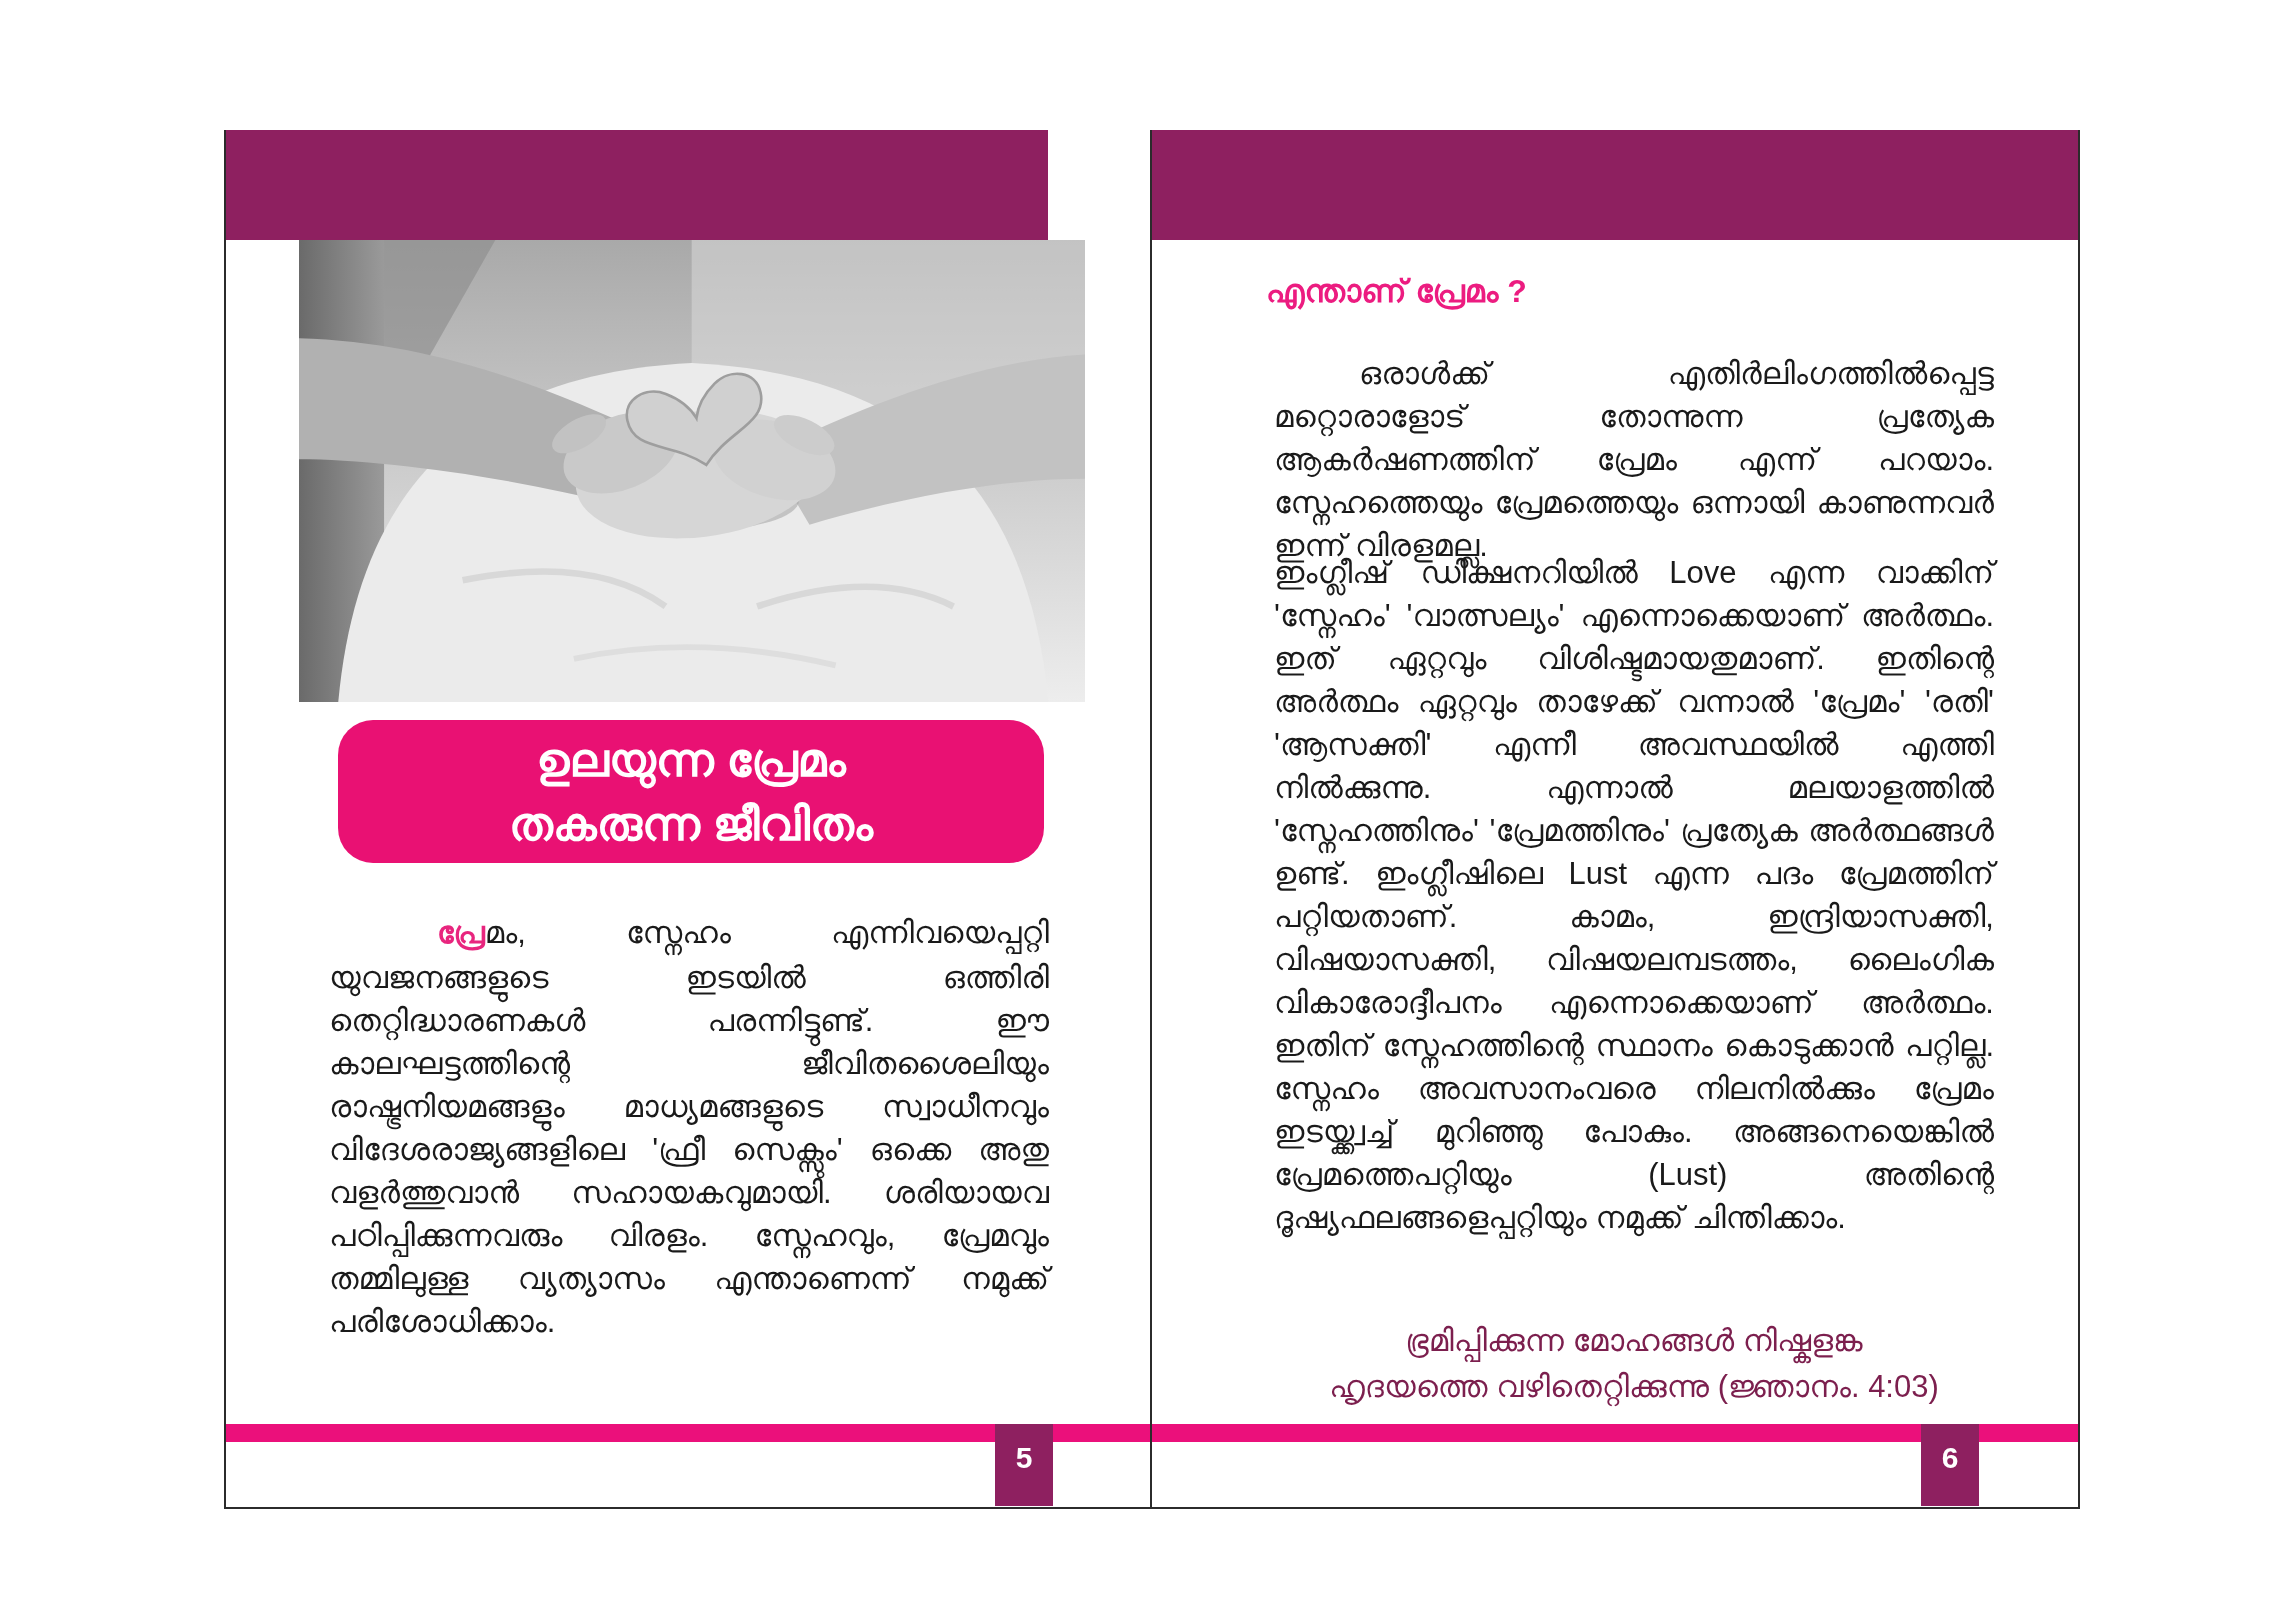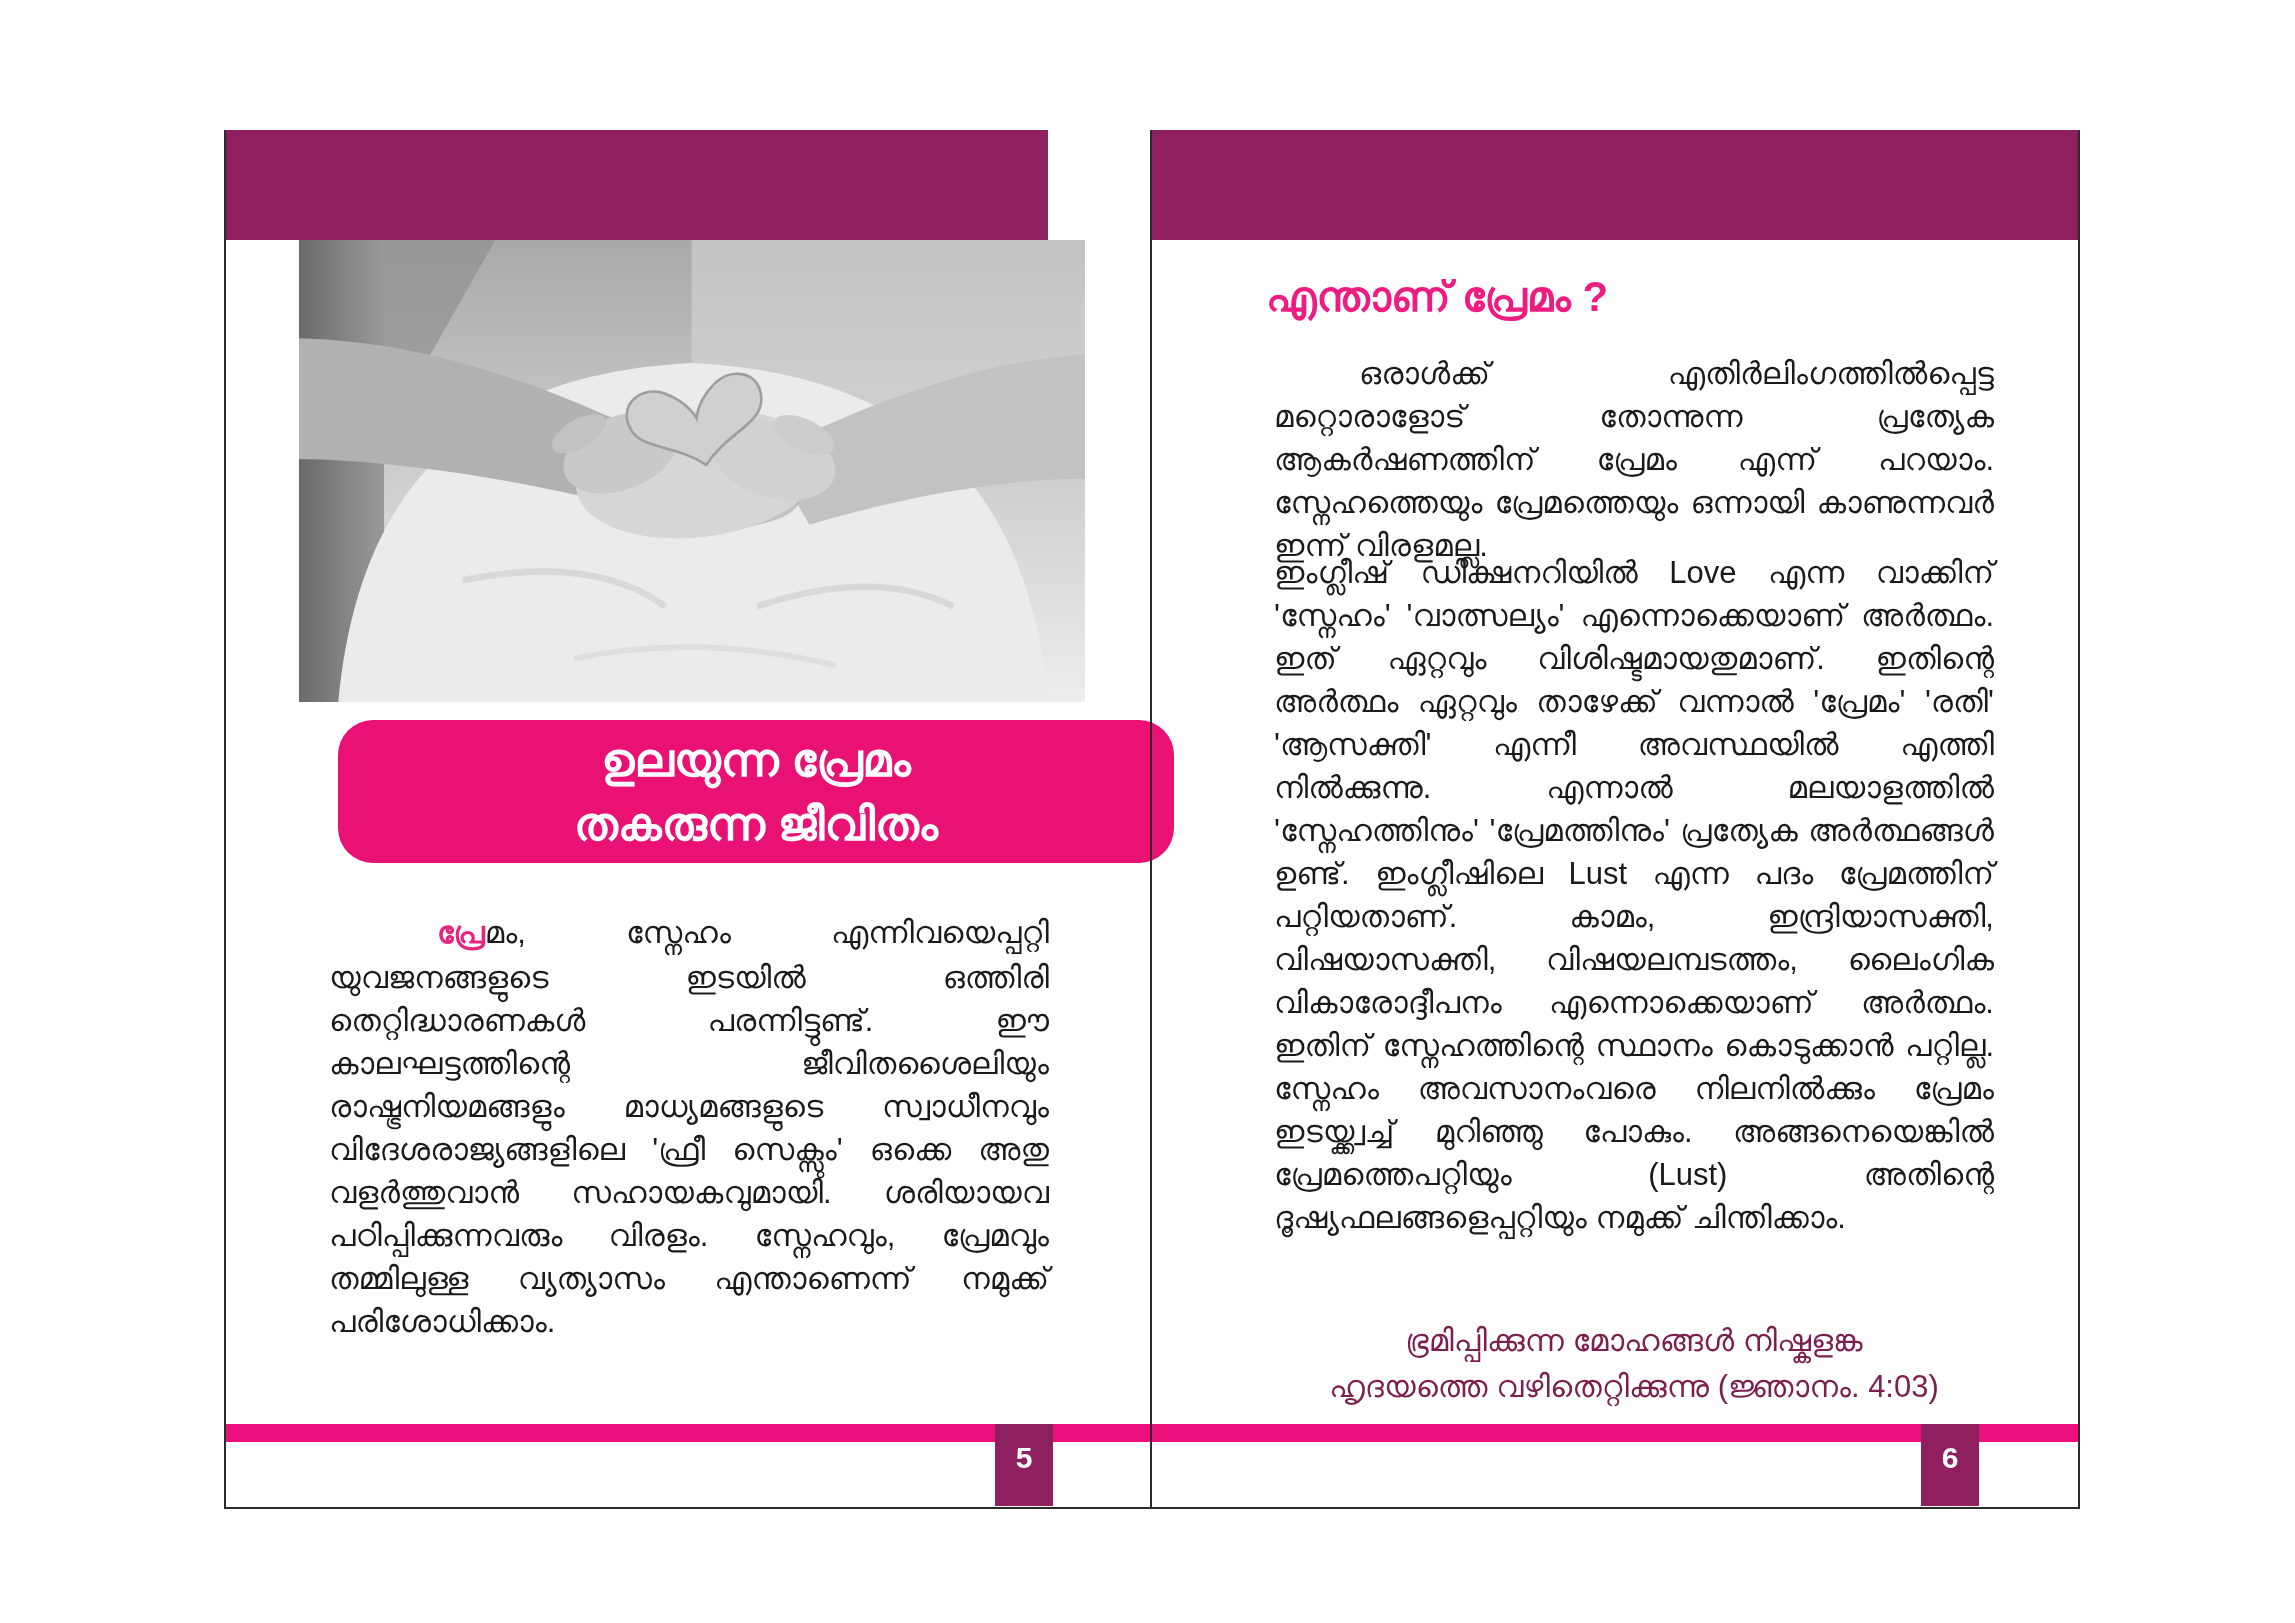--- a/index.html
+++ b/index.html
@@ -6,27 +6,27 @@
   .canvas{position:relative;width:2295px;height:1623px;background:#ffffff;overflow:hidden;
           font-family:"Liberation Sans","DejaVu Sans",sans-serif;}
   .spread{position:absolute;left:224px;top:130px;width:1852px;height:1377px;
           border-left:2px solid #2b2b2b;border-right:2px solid #2b2b2b;border-bottom:2px solid #2b2b2b;
           box-sizing:content-box;background:#ffffff;}
   .spine{position:absolute;left:924px;top:0;width:2px;height:1377px;background:#2b2b2b;z-index:30;}
   .topbar{position:absolute;top:0;height:110px;z-index:5;}
   .topbar.left{left:0;width:822px;}
   .topbar.right{left:926px;width:926px;}
   .photo{position:absolute;left:73px;top:110px;width:786px;height:462px;z-index:4;}
-  .title-box{position:absolute;left:112px;top:590px;width:836px;height:143px;border-radius:35px;
+  .title-box{position:absolute;left:112px;top:590px;width:706px;height:143px;border-radius:35px;
              display:flex;flex-direction:column;align-items:center;justify-content:center;z-index:4;}
   .title-box .tline{color:#ffffff;font-size:46px;font-weight:bold;line-height:64px;white-space:nowrap;}
   .para{position:absolute;color:#1a1a1a;font-size:31px;line-height:43px;text-align:justify;z-index:4;margin-top:19px;}
   .para.left-col{left:103px;top:762px;width:720px;text-indent:108px;}
   .lead{font-weight:bold;font-family:Liberation Mono, monospace;}
-  .heading{position:absolute;left:1040px;top:143px;font-size:42px;font-weight:bold;white-space:nowrap;z-index:4;}
+  .heading{position:absolute;left:1040px;top:143px;font-size:32px;font-weight:bold;white-space:nowrap;z-index:4;}
   .rpara1{left:1048px;top:203px;width:720px;text-indent:85px;}
   .rpara2{left:1048px;top:402px;width:720px;}
   .quote{position:absolute;left:1048px;top:1188px;width:720px;text-align:center;
          font-size:31px;font-weight:normal;line-height:46px;z-index:4;}
   .bottombar{position:absolute;left:0;top:1294px;width:1852px;height:17.7px;z-index:6;}
   .page-tab{position:absolute;top:1294px;width:58px;height:82px;z-index:8;
             display:flex;align-items:flex-start;justify-content:center;}
   .page-tab .num{color:#ffffff;font-size:30px;font-weight:bold;margin-top:17px;}
   .tab5{left:769px;}
   .tab6{left:1695px;}

